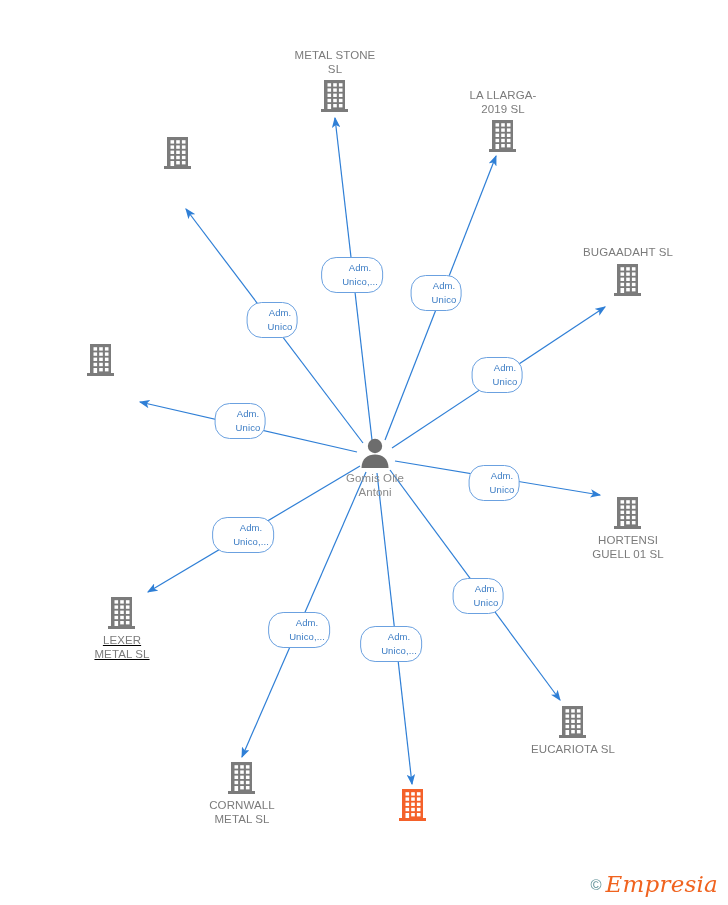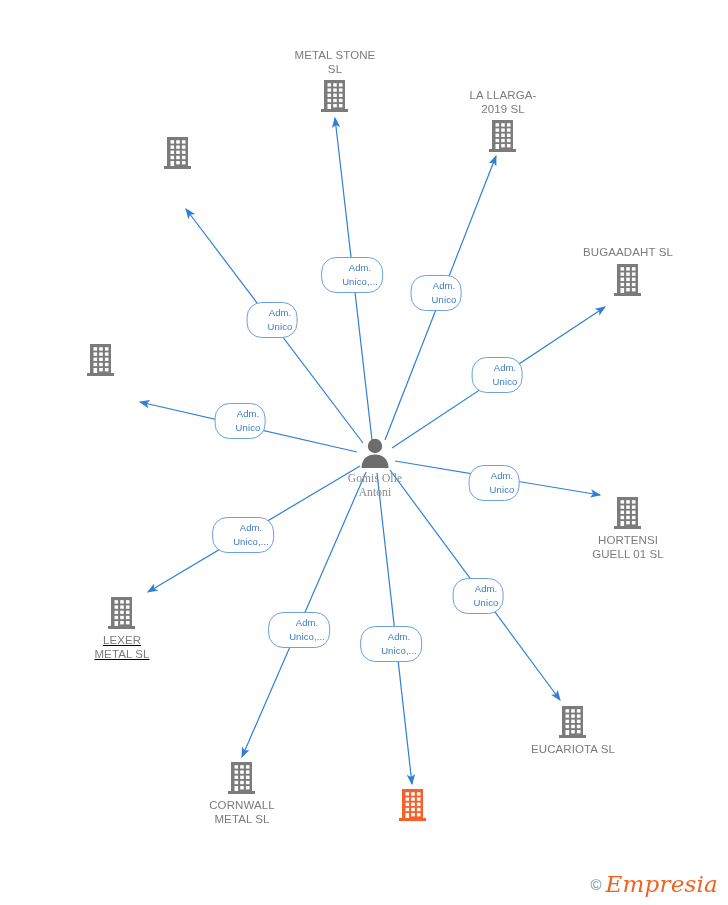--- a/index.html
+++ b/index.html
@@ -39,21 +39,21 @@
   .node .caption {
     display: block;
     font-size: 11.5px;
     color: #7b7b7b;
     letter-spacing: 0.1px;
     white-space: pre-line;
   }
   .node.caption-above .caption { margin-bottom: 3px; }
   .node.caption-below .caption { margin-top: 4px; }
 
-  .person .caption { color: #8a8a8a; font-family: Liberation Serif, serif; }
+  .person .caption { color: #8a8a8a; }
 
   .badge {
     position: absolute;
     box-sizing: border-box;
     border: 1.3px solid #6ba1e0;
     border-radius: 15px;
     background: #ffffff;
     color: #3b7cc4;
     font-size: 9.5px;
     line-height: 14px;

